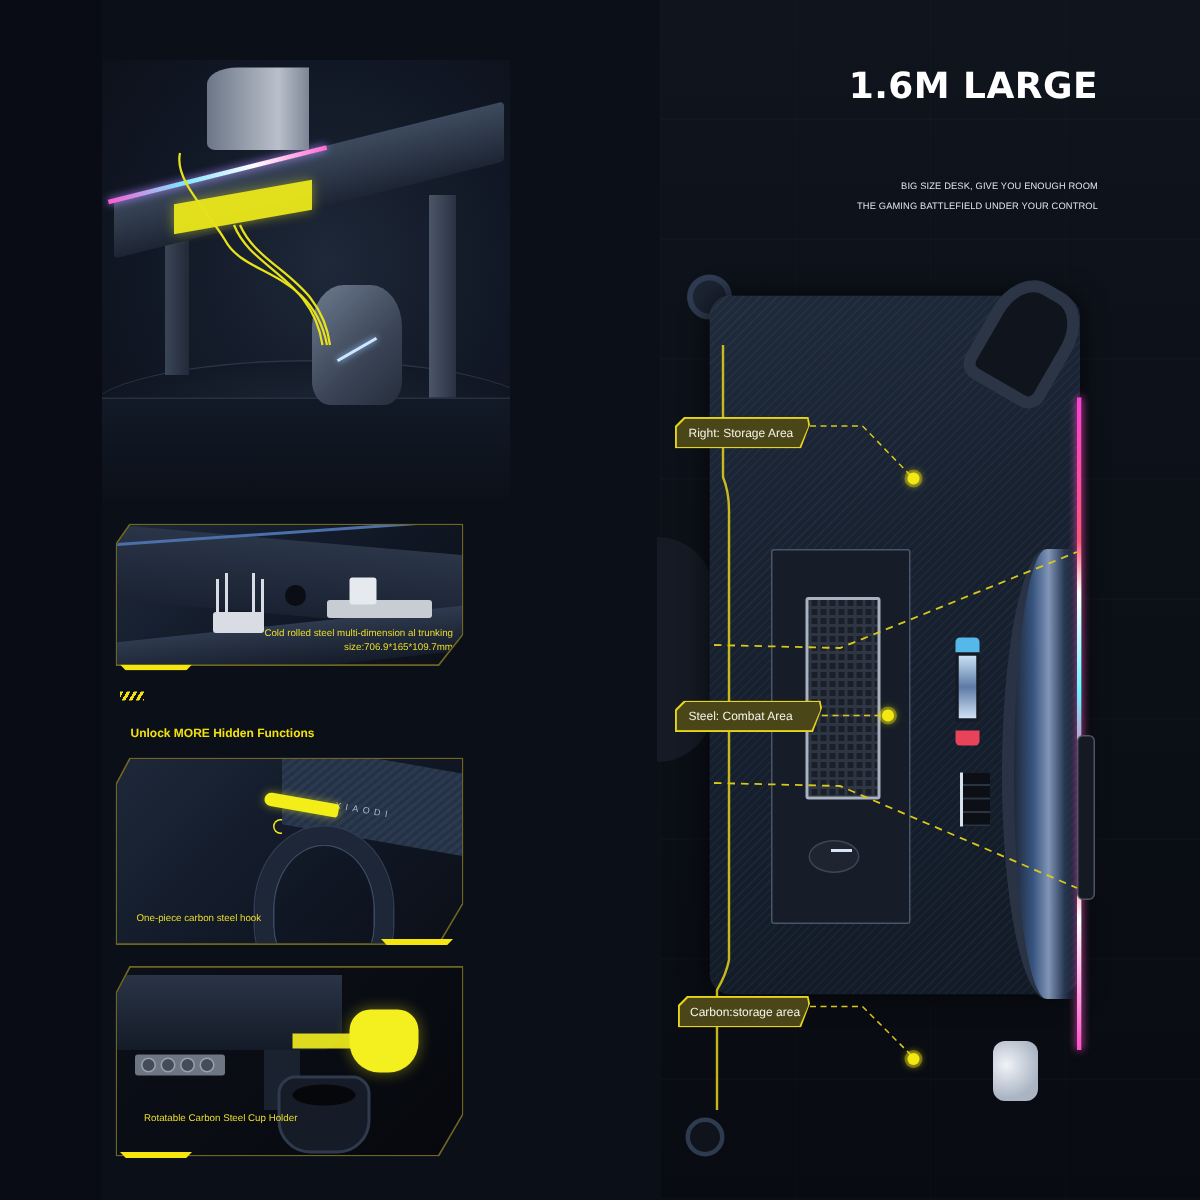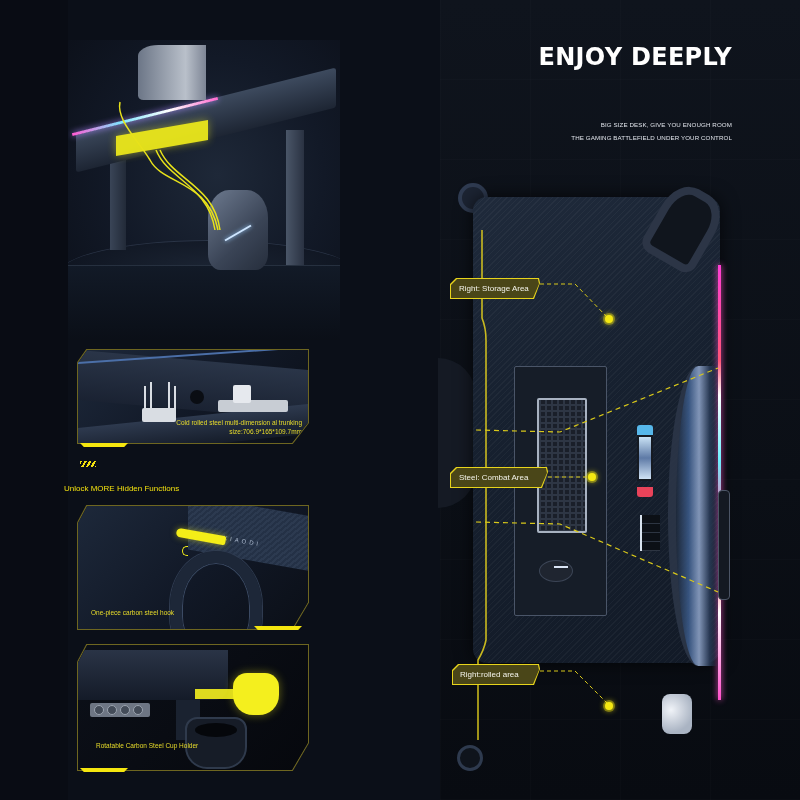--- a/index.html
+++ b/index.html
@@ -75,21 +75,21 @@
   .p3-ctrl { position: absolute; left: 12px; top: 58px; width: 60px; height: 14px; background: #6e7684; border-radius: 2px; display: flex; gap: 3px; padding: 2px 4px; }
   .p3-ctrl span { width: 10px; height: 10px; border-radius: 50%; background: #444c59; border: 1px solid #9aa2ae; }
   .p3-leg { position: absolute; left: 98px; top: 55px; width: 24px; height: 40px; background: #1a2230; }
   .p3-cup-y { position: absolute; left: 155px; top: 28px; width: 46px; height: 42px; background: #f4ef1e; border-radius: 14px 14px 20px 20px; box-shadow: 0 0 10px rgba(244,239,30,.4); }
   .p3-cup-y-handle { position: absolute; left: 117px; top: 44px; width: 40px; height: 10px; background: #f4ef1e; opacity: .9; }
   .p3-cup-b { position: absolute; left: 107px; top: 72px; width: 62px; height: 52px; background: #161c27; border-radius: 12px 12px 22px 22px; border: 2px solid #2f3a4c; }
   .p3-cup-b::after { content: ""; position: absolute; left: 8px; top: 4px; width: 42px; height: 14px; border-radius: 50%; background: #05070b; }
 
   .unlock-stripes { position: absolute; left: 80px; top: 461px; width: 16px; height: 6px;
     background: repeating-linear-gradient(120deg, #f2e00f 0 2px, transparent 2px 4px); }
-  .unlock-title { position: absolute; left: 64px; top: 484px; font-size: 8px; font-weight: normal; color: #f2e00f; }
+  .unlock-title { position: absolute; left: 87px; top: 484px; font-size: 8px; font-weight: bold; color: #f2e00f; }
 
   
   .heading { position: absolute; right: 68px; top: 42px; text-align: right; font-family: "DejaVu Sans", sans-serif;
     font-weight: bold; font-size: 24px; line-height: 30px; color: #fff; letter-spacing: .3px; }
   .subtext { position: absolute; right: 68px; top: 118px; text-align: right; font-size: 6.2px; line-height: 13px; color: #dfe3ea; letter-spacing: .1px; }
 
   
   .desk { position: absolute; left: 473px; top: 197px; width: 247px; height: 466px; border-radius: 14px 14px 14px 14px;
     background:
       repeating-linear-gradient(135deg, rgba(255,255,255,.035) 0 1px, transparent 1px 4px),
@@ -205,21 +205,21 @@
   </div>
   <div class="p3-leg"></div>
   <div class="p3-cup-y-handle"></div>
   <div class="p3-cup-y"></div>
   <div class="p3-cup-b"></div>
   <div class="panel-caption" style="left:18px;top:96px;">Rotatable Carbon Steel Cup Holder</div>
 </div>
 <div class="accent-bar" style="left:80px;top:768px;"></div>
 
 <div class="heading">
-  <div>ENJOY DEEPLY</div>
+  <div>1.6M LARGE</div>
 </div>
 <div class="subtext">
   <div>BIG SIZE DESK, GIVE YOU ENOUGH ROOM</div>
   <div>THE GAMING  BATTLEFIELD UNDER YOUR CONTROL</div>
 </div>
 
 <div class="chair-l"></div>
 <div class="cupholder-top"></div>
 <div class="desk"></div>
 <div class="rgb-strip"></div>
@@ -255,13 +255,13 @@
 <div class="callout-label" style="left:459px;top:278px;">Right: Storage Area</div>
 
 <div class="callout-frame" style="left:450px;top:467px;width:98px;">
     <div class="in"></div>
   </div>
 <div class="callout-label" style="left:459px;top:467px;">Steel: Combat Area</div>
 
 <div class="callout-frame" style="left:452px;top:664px;width:88px;">
     <div class="in"></div>
   </div>
-<div class="callout-label" style="left:460px;top:664px;">Right:rolled area</div>
+<div class="callout-label" style="left:460px;top:664px;">Carbon:storage area</div>
 
 </body></html>

